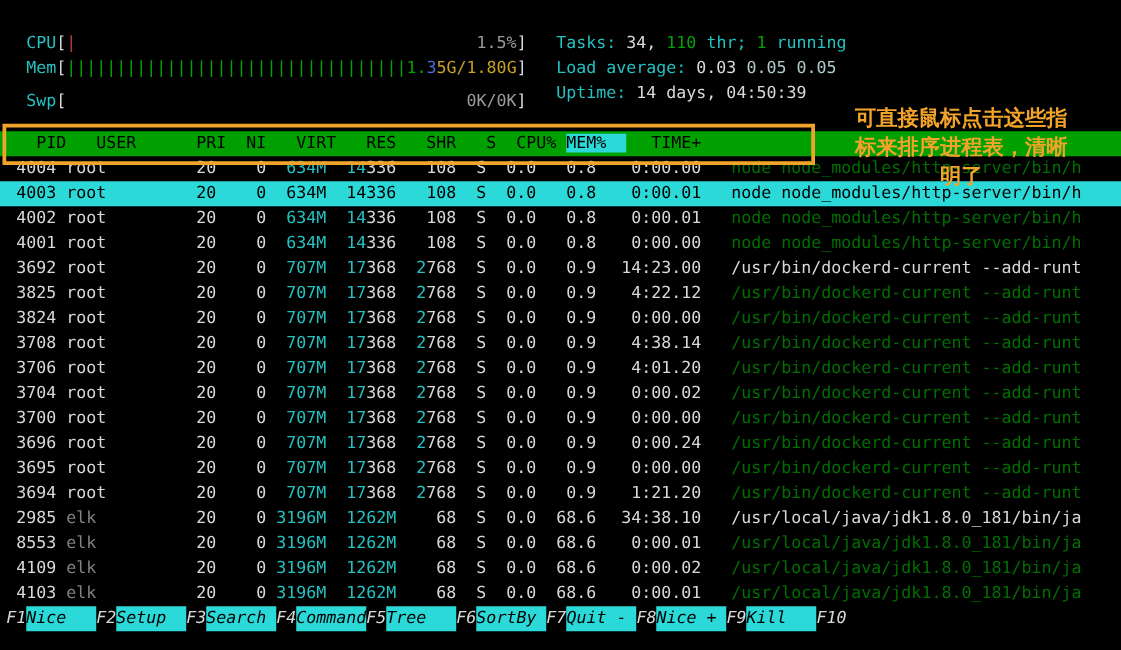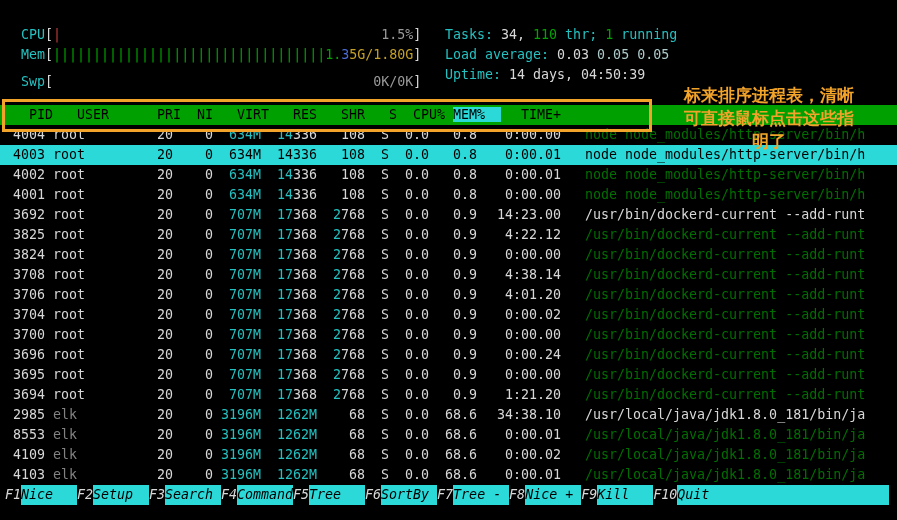--- a/index.html
+++ b/index.html
@@ -331,22 +331,22 @@
       <span class="cell r" style="width: 24px;"><span class="c-white">S</span></span>
       <span class="cell r" style="width: 40px;"><span class="c-white">0.0</span></span>
       <span class="cell r" style="width: 48px;"><span class="c-white">68.6</span></span>
       <span class="cell r" style="width: 84px;"><span class="c-white">0:00.01</span></span>
       <span class="cell l" style="width: 288px; padding-left: 24px;"><span class="c-dgreen">/usr/local/java/jdk1.8.0_181/bin/ja</span></span>
     </div>
   </div>
 
 <div id="annotation-box"></div>
 <div id="annotation">
+  <div>可直接鼠标点击这些指</div>
   <div>标来排序进程表，清晰</div>
-  <div>可直接鼠标点击这些指</div>
   <div>明了</div>
 </div>
 
 <div class="fbar" id="fbar">
     <span class="fkey-group">
       <span class="fkey-key">F1</span>
       <span class="fkey-label" style="width: 56px;">Nice</span>
     </span>
     <span class="fkey-group">
       <span class="fkey-key">F2</span>
@@ -363,27 +363,26 @@
     <span class="fkey-group">
       <span class="fkey-key">F5</span>
       <span class="fkey-label" style="width: 56px;">Tree</span>
     </span>
     <span class="fkey-group">
       <span class="fkey-key">F6</span>
       <span class="fkey-label" style="width: 56px;">SortBy</span>
     </span>
     <span class="fkey-group">
       <span class="fkey-key">F7</span>
-      <span class="fkey-label" style="width: 56px;">Tree -</span>
+      <span class="fkey-label" style="width: 56px;">Quit -</span>
     </span>
     <span class="fkey-group">
       <span class="fkey-key">F8</span>
       <span class="fkey-label" style="width: 56px;">Nice +</span>
     </span>
     <span class="fkey-group">
       <span class="fkey-key">F9</span>
       <span class="fkey-label" style="width: 56px;">Kill</span>
     </span>
     <span class="fkey-group">
       <span class="fkey-key">F10</span>
-      <span class="fkey-label" style="width: 212px;">Quit</span>
     </span>
   </div>
 
 </body></html>

